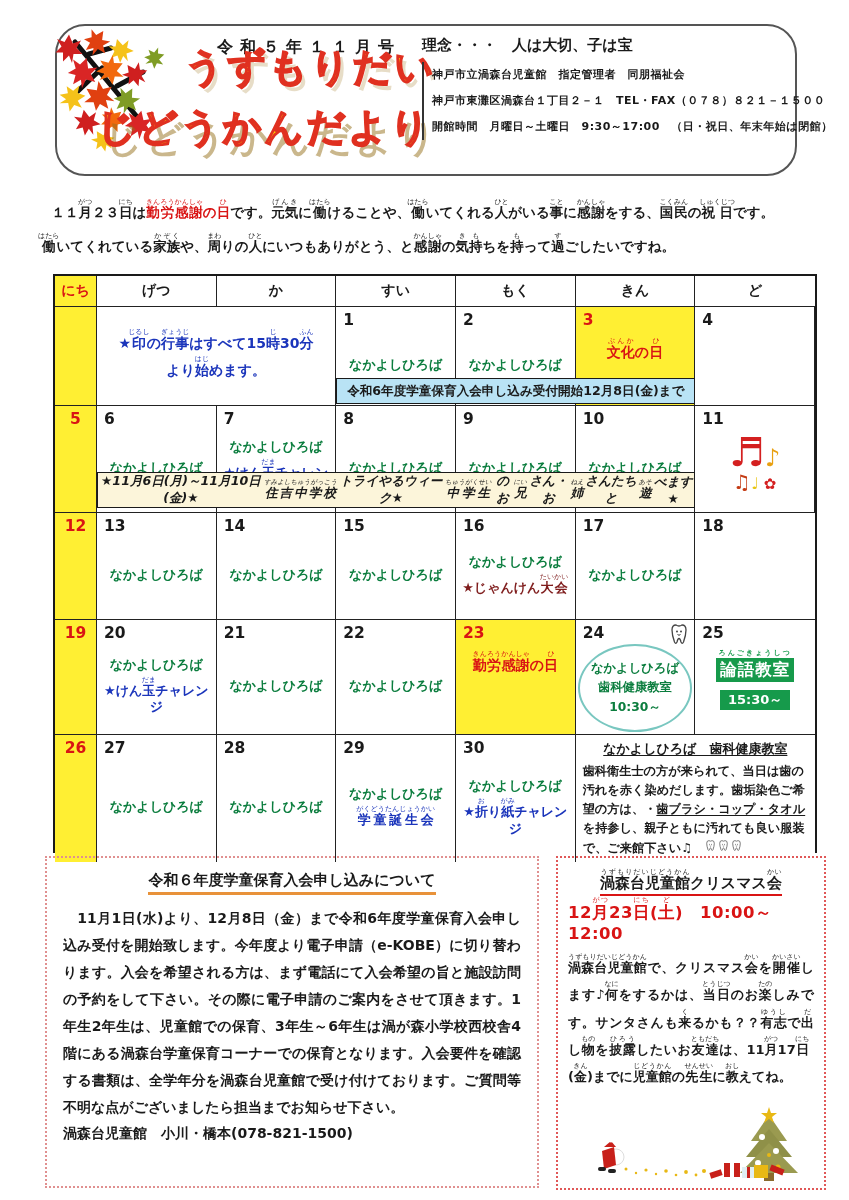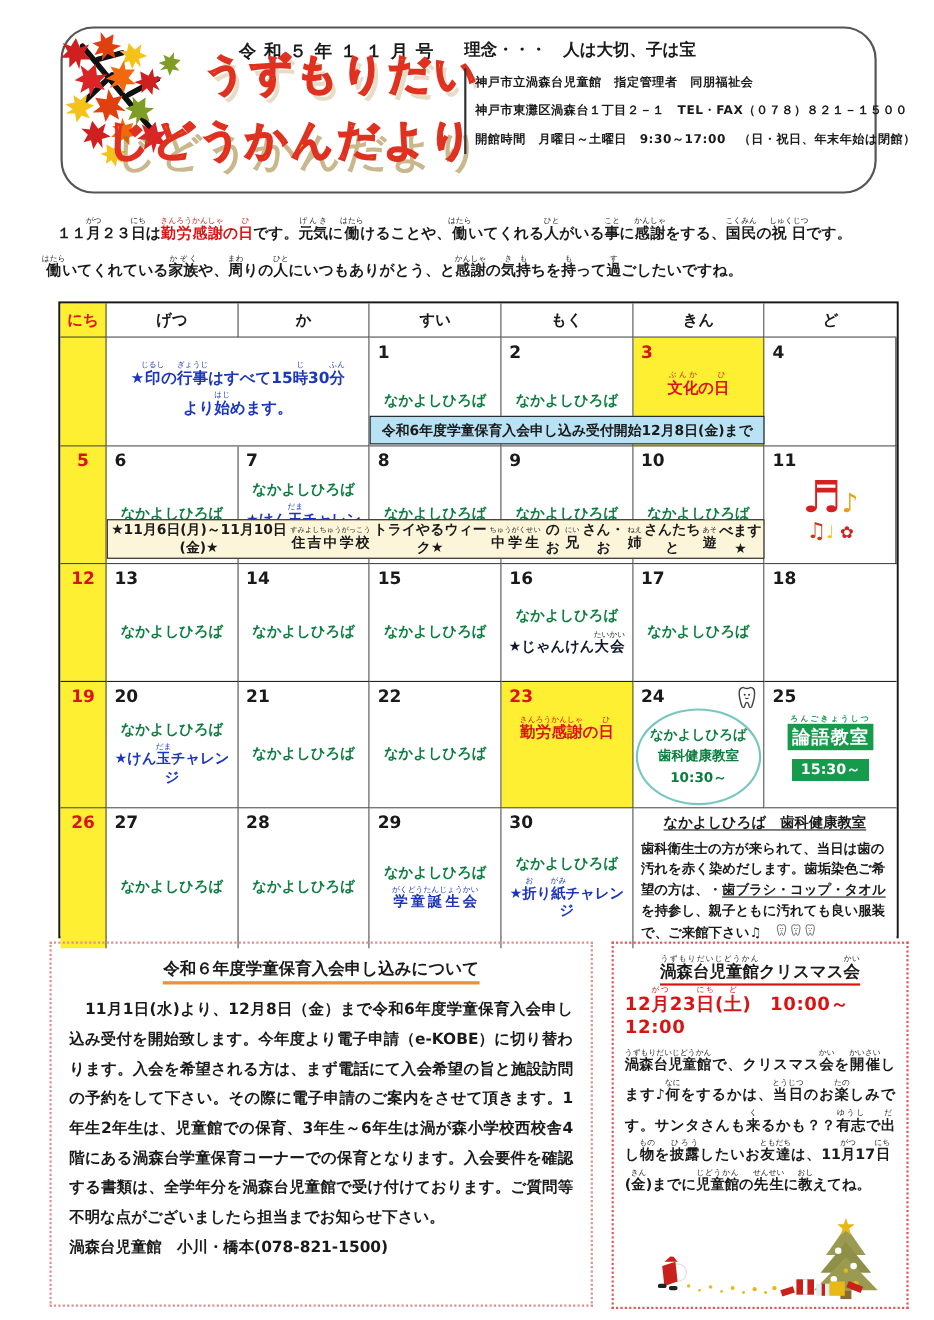--- a/index.html
+++ b/index.html
@@ -207,21 +207,21 @@
             <div style="color: rgb(11, 125, 62);"><span>なかよしひろば</span></div>
           </div>
         </div>
         <div class="cell">
           <div class="num">11</div>
           <div class="music-wrap">
    <span style="color:#d42020;font-size:40px;">♬</span><span style="color:#e8a011;font-size:24px;">♪</span><br>
    <span style="color:#c43b14;font-size:20px;">♫</span><span style="color:#e8c511;font-size:16px;">♩</span>
    <span style="color:#d42020;font-size:15px;">✿</span></div>
         </div>
-        <div class="banner cream" style="left: 42px; width: 598.333px;">
+        <div class="banner cream" style="left: 42px; width: 598.333px; font-style: italic;">
           <span>★11月6日(月)～11月10日(金)★</span>
           <ruby><span>住吉中学校</span><rt>すみよしちゅうがっこう</rt></ruby>
           <span>トライやるウィーク★</span>
           <ruby><span>中学生</span><rt>ちゅうがくせい</rt></ruby>
           <span>のお</span>
           <ruby><span>兄</span><rt>にい</rt></ruby>
           <span>さん・お</span>
           <ruby><span>姉</span><rt>ねえ</rt></ruby>
           <span>さんたちと</span>
           <ruby><span>遊</span><rt>あそ</rt></ruby>
@@ -247,21 +247,21 @@
         <div class="cell">
           <div class="num">15</div>
           <div class="items">
             <div style="color: rgb(11, 125, 62);"><span>なかよしひろば</span></div>
           </div>
         </div>
         <div class="cell">
           <div class="num">16</div>
           <div class="items">
             <div style="color: rgb(11, 125, 62);"><span>なかよしひろば</span></div>
-            <div style="color: #0f172a;"><span>★じゃんけん</span><ruby><span>大会</span><rt>たいかい</rt></ruby></div>
+            <div style="color: #7f1d1d;"><span>★じゃんけん</span><ruby><span>大会</span><rt>たいかい</rt></ruby></div>
           </div>
         </div>
         <div class="cell">
           <div class="num">17</div>
           <div class="items">
             <div style="color: rgb(11, 125, 62);"><span>なかよしひろば</span></div>
           </div>
         </div>
         <div class="cell">
           <div class="num">18</div>

